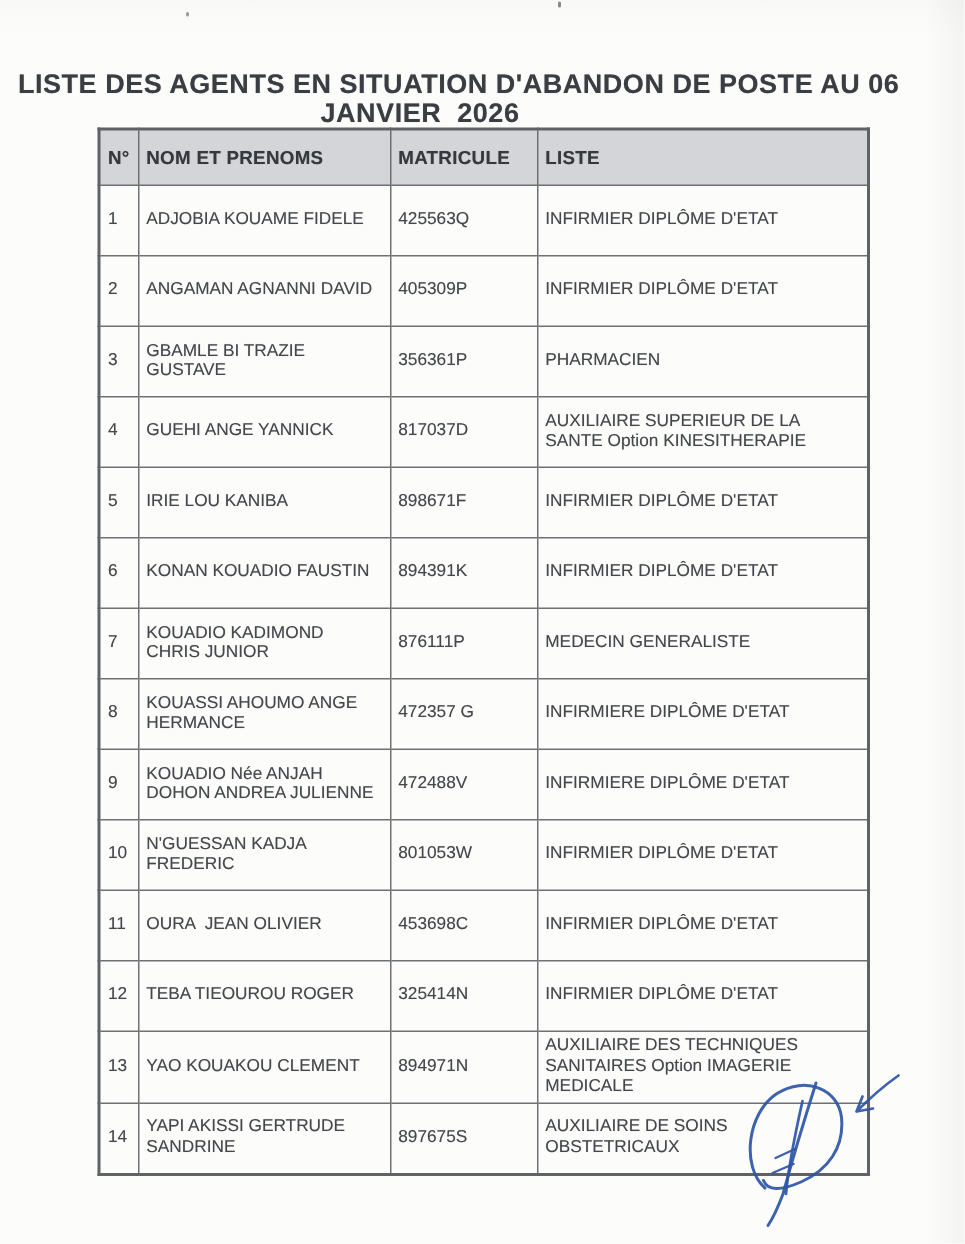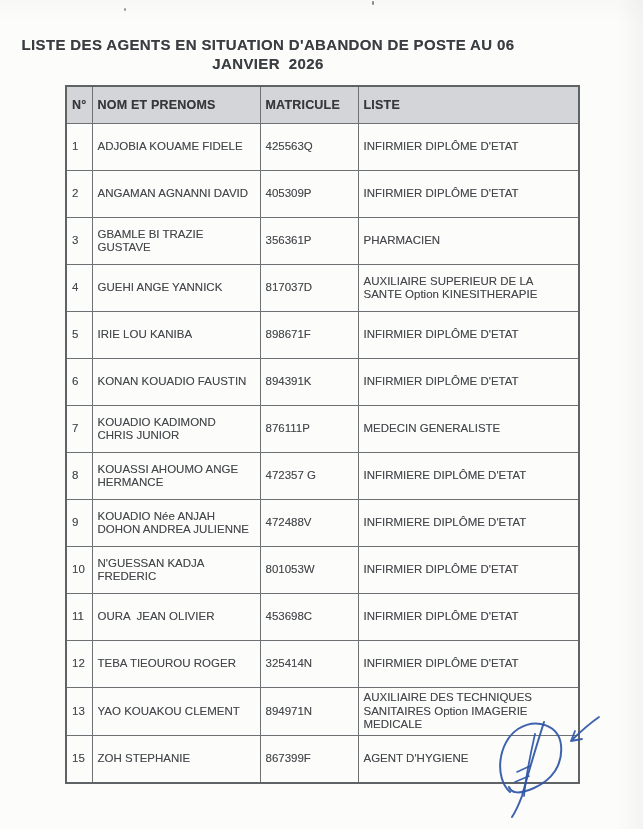--- a/index.html
+++ b/index.html
@@ -27,23 +27,23 @@
     border-radius: 1px;
   }
   .speck1 { left: 124px; top: 8px;  width: 2px; height: 3px; background: #9a9a9a; }
   .speck2 { left: 372px; top: 1px;  width: 2px; height: 4px; background: #8a8a8a; }
 
   .title {
     position: absolute;
     top: 35px;
     left: 0;
     width: 536px;
-    margin: 0;
+    margin: 12px;
     text-align: center;
-    font-size: 15px;
+    font-size: 18px;
     font-weight: bold;
     color: #3a3d41;
     line-height: 19px;
     letter-spacing: 0.35px;
     text-shadow: 0 0 0.5px rgba(70,72,75,0.55);
   }
   .title span { white-space: pre; }
 
   table.agents {
     position: absolute;
@@ -212,27 +212,27 @@
       <td>INFIRMIER DIPLÔME D'ETAT</td>
     </tr>
 
     <tr>
       <td>13</td>
       <td>YAO KOUAKOU CLEMENT</td>
       <td>894971N</td>
       <td>AUXILIAIRE DES TECHNIQUES SANITAIRES Option IMAGERIE MEDICALE</td>
     </tr>
 
-
-    <tr>
-      <td>15</td>
-      <td>ZOH STEPHANIE</td>
-      <td>867399F</td>
-      <td>AGENT D'HYGIENE</td>
-    </tr>
+    <tr>
+      <td>14</td>
+      <td>YAPI AKISSI GERTRUDE SANDRINE</td>
+      <td>897675S</td>
+      <td>AUXILIAIRE DE SOINS OBSTETRICAUX</td>
+    </tr>
+
   </tbody>
   </table>
 
   <svg class="signature" viewBox="0 0 150 112" aria-hidden="true">
     <path stroke-width="2" d="M 48 80 C 32 66, 36 30, 56 17 C 75 5, 97 14, 99 33 C 101 53, 90 68, 72 76 C 58 82, 50 82, 47 75"></path>
     <path stroke-width="2" d="M 82 10 C 75 32, 66 62, 60 84 C 57 92, 54 99, 50 105"></path>
     <path stroke-width="1.8" d="M 73 22 C 69 40, 64 62, 62 84"></path>
     <path stroke-width="1.6" d="M 55 60 L 68 54 M 53 70 L 67 64"></path>
     <path stroke-width="1.8" d="M 137 5 C 127 12, 117 21, 109 29 M 109 29 L 113 19 M 109 29 L 120 27"></path>
   </svg>

